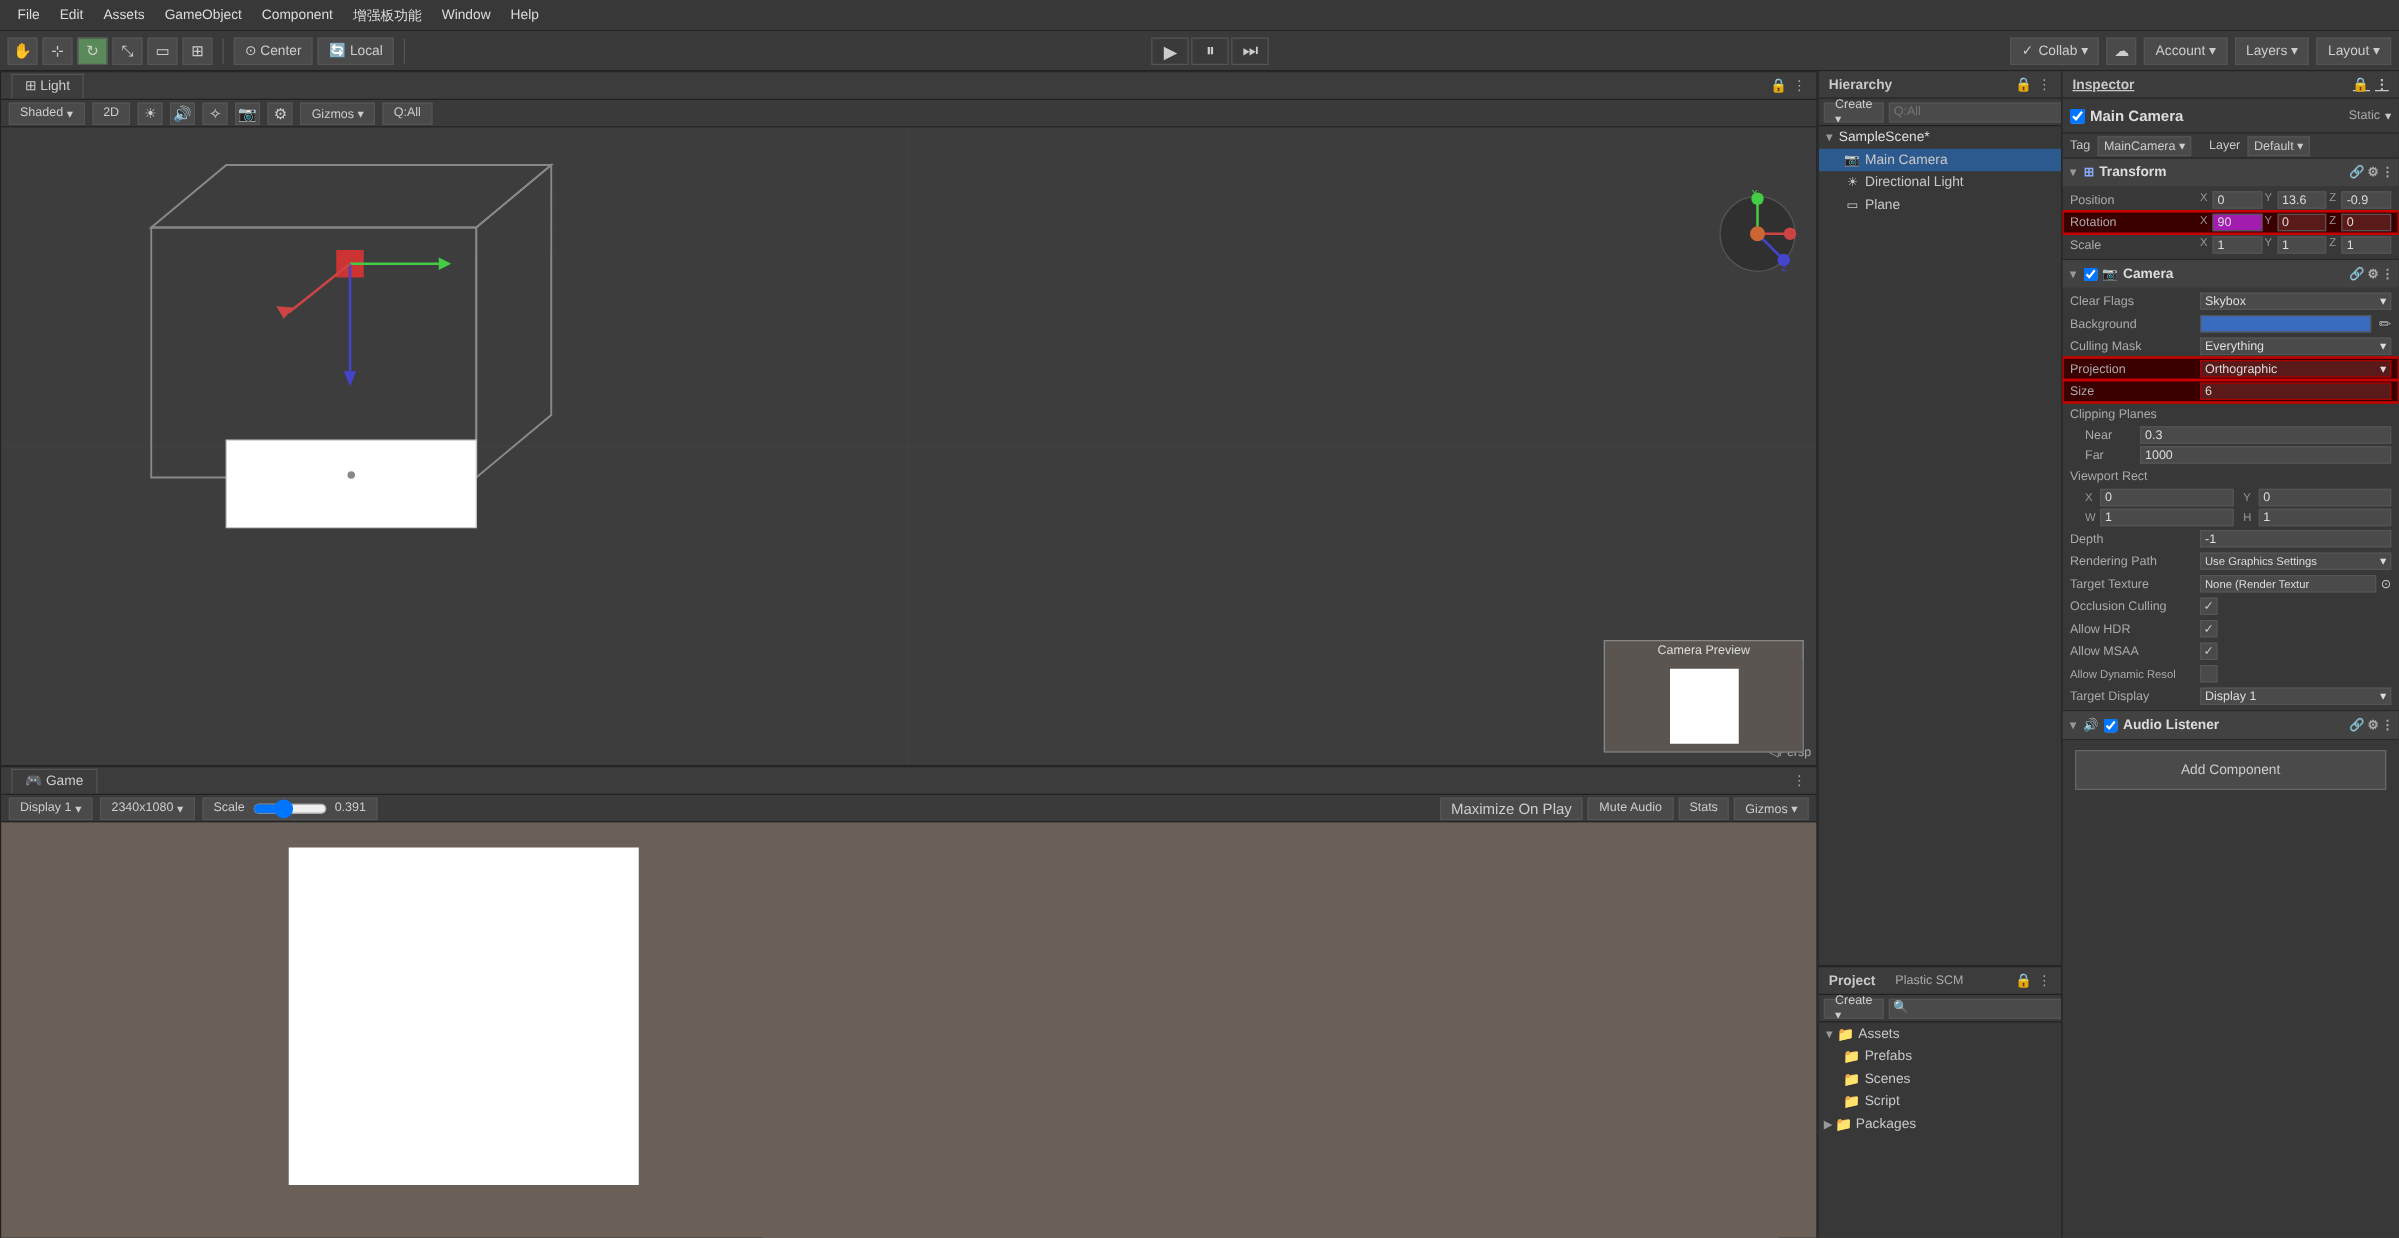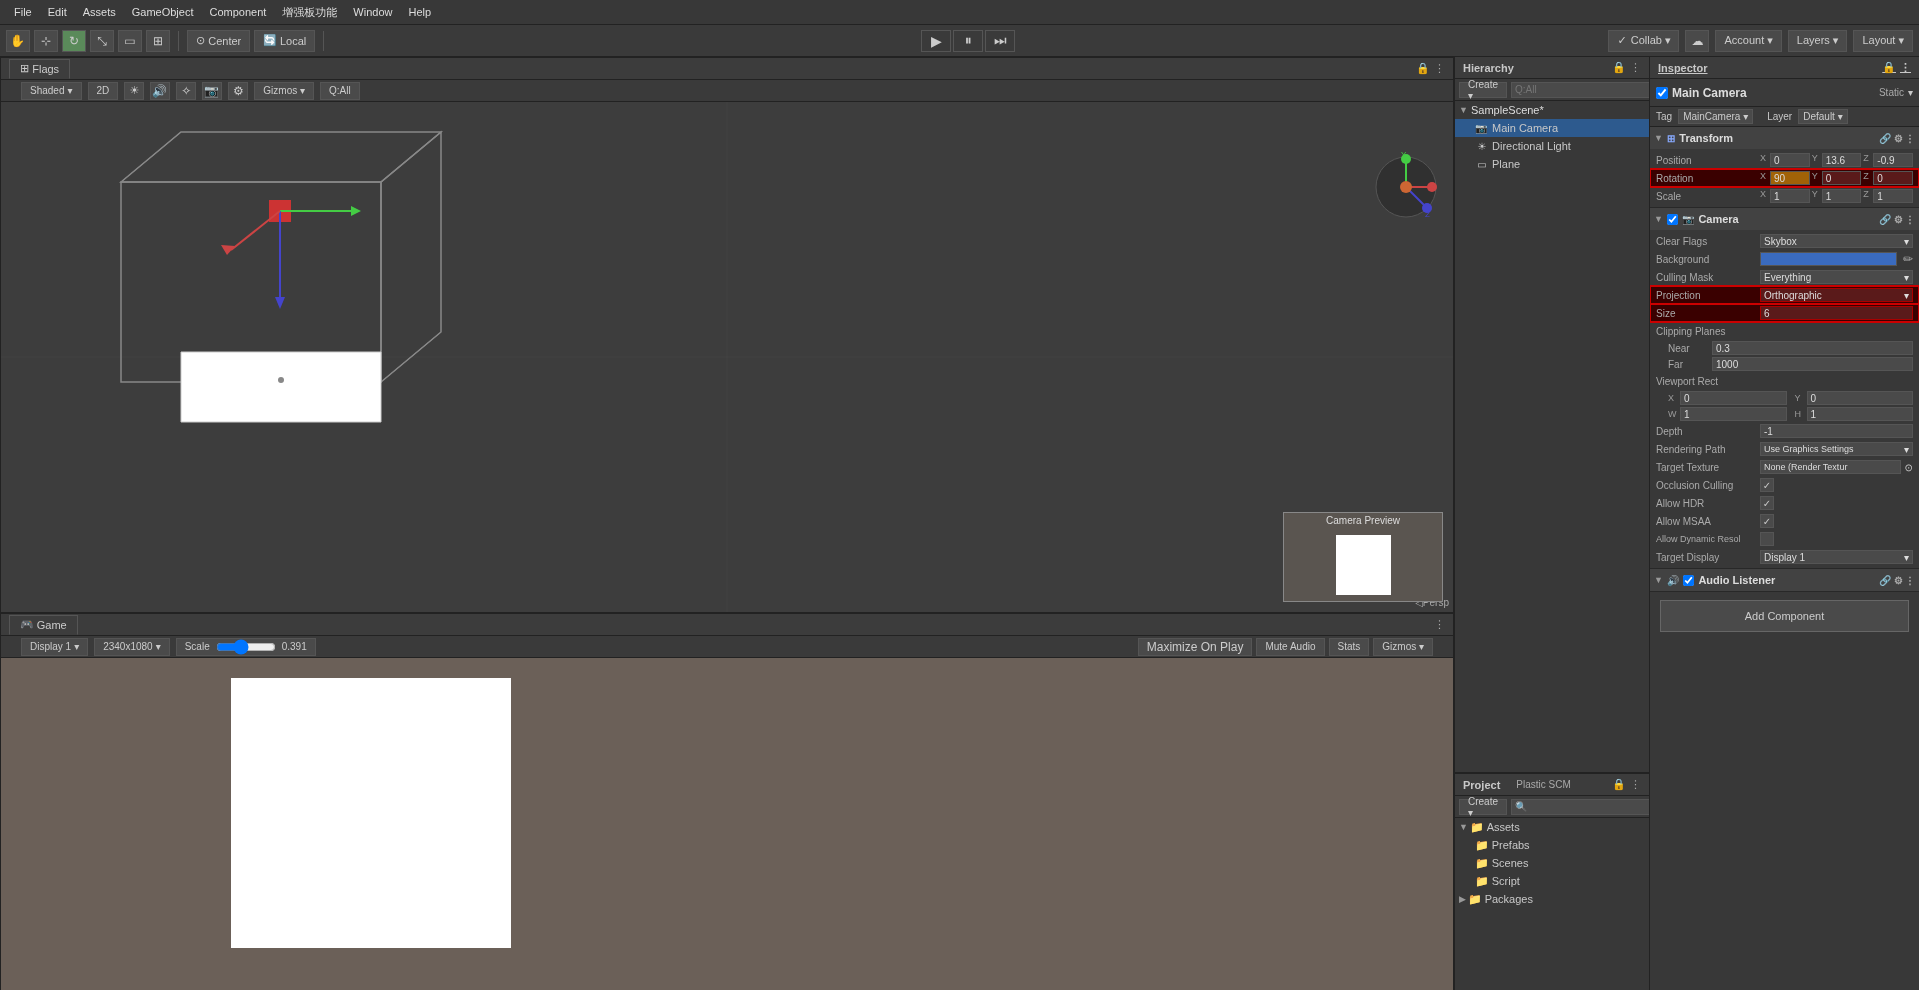--- a/index.html
+++ b/index.html
@@ -123,21 +123,21 @@
       display: flex; align-items: center;
       cursor: pointer;
     }
     .panel-tab.active { background: #3d3d3d; border-bottom: 1px solid #3d3d3d; }
     .scene-toolbar {
       height: 22px;
       background: #3a3a3a;
       border-bottom: 1px solid #222;
       display: flex;
       align-items: center;
-      padding: 0 20px;
+      padding: 0 6px;
       gap: 6px;
       font-size: 11px;
     }
 
     
     .camera-preview {
       position: absolute;
       bottom: 10px;
       right: 10px;
       width: 160px;
@@ -524,21 +524,21 @@
 </div>
 
 <div id="main">
 
   <div id="left-area">
 
     <div id="scene-panel" style="flex:1; position:relative; border-bottom:1px solid #222;">
       <div class="panel-header">
         <div class="panel-tab active">
           <span>⊞</span>
-          <span style="margin-left:3px;">Flags</span>
+          <span style="margin-left:3px;">Light</span>
         </div>
         <div class="panel-icons">
           <span class="small-icon">🔒</span>
           <span class="small-icon">⋮</span>
         </div>
       </div>
       <div class="scene-toolbar">
         <div class="toolbar-btn" style="height:18px; font-size:10px;">
           <span>Shaded</span>
           <span>▾</span>
@@ -803,21 +803,21 @@
             <div class="xyz-field">13.6</div>
             <span class="xyz-label">Z</span>
             <div class="xyz-field">-0.9</div>
           </div>
         </div>
 
         <div class="prop-row highlight-red" style="background:#3a0000;">
           <span class="prop-label">Rotation</span>
           <div class="prop-field-group">
             <span class="xyz-label">X</span>
-            <div class="xyz-field" style="background:#a16207;">90</div>
+            <div class="xyz-field" style="background:#a21caf;">90</div>
             <span class="xyz-label">Y</span>
             <div class="xyz-field" style="background:#5a1a1a;">0</div>
             <span class="xyz-label">Z</span>
             <div class="xyz-field" style="background:#5a1a1a;">0</div>
           </div>
         </div>
 
         <div class="prop-row">
           <span class="prop-label">Scale</span>
           <div class="prop-field-group">

